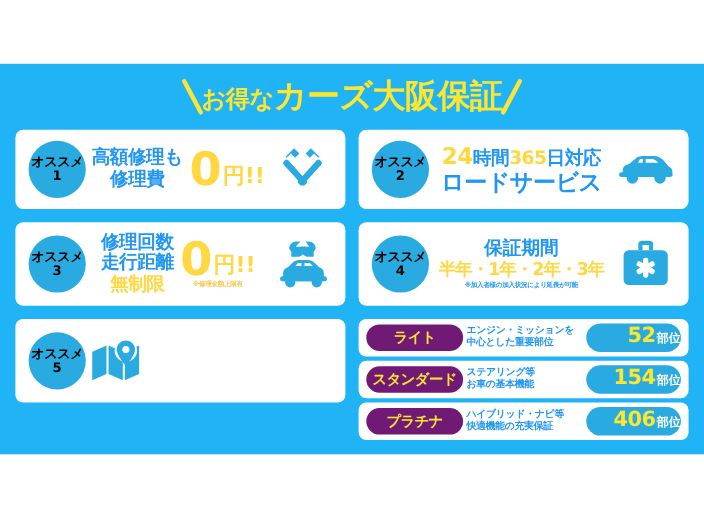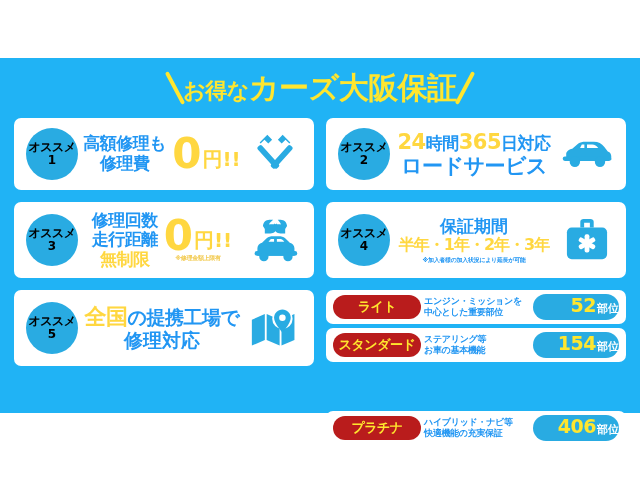--- a/index.html
+++ b/index.html
@@ -160,27 +160,27 @@
     height: 34px;
     background: #ffffff;
     border-radius: 7px;
     display: flex;
     align-items: center;
     box-sizing: border-box;
     padding: 0 7px;
   }
   .plan1 { top: 290px; }
   .plan2 { top: 328px; }
-  .plan3 { top: 366px; margin-top: 45px; }
+  .plan3 { top: 366px; }
   .plan-name {
     flex: 0 0 auto;
     width: 88px;
     height: 24px;
     border-radius: 12px;
-    background: #b91c1c;
+    background: #701a75;
     color: #ffe62e;
     font-size: 13px;
     font-weight: bold;
     letter-spacing: -0.5px;
     display: flex;
     align-items: center;
     justify-content: center;
   }
   .plan-desc {
     flex: 1 1 auto;
@@ -254,21 +254,21 @@
     </div>
   </div>
 
   <div class="panel p2">
     <div class="badge">
       <span class="b-label">オススメ</span>
       <span class="b-num">2</span>
     </div>
     <div class="panel-body">
       <div class="txtcol">
-        <span class="l1"><span class="yellow" style="font-size:21px;">24</span><span class="blue">時間</span><span class="yellow" style="font-size:21px;">365</span><span class="blue">日対応</span></span>
+        <span class="l1"><span class="yellow" style="font-size:21px;">24</span><span class="blue">時間</span><span class="yellow" style="font-size:17px;">365</span><span class="blue">日対応</span></span>
         <span class="blue" style="font-size:21px;letter-spacing:-0.5px;">ロードサービス</span>
       </div>
     </div>
     <div class="icon-slot">
       <svg width="52" height="34" viewBox="0 0 60 34" aria-hidden="true">
         <g fill="#29abe2">
           <path d="M6 24 L6 17 C6 14 9 12 13 11 L20 5 C22 3.5 25 3 28 3 L38 3 C43 3 47 5 50 9 L54 14 C57 15 58 17 58 20 L58 24 Z"></path>
           <rect x="2" y="20" width="56" height="5" rx="2.5"></rect>
           <circle cx="16" cy="26" r="6"></circle>
           <circle cx="45" cy="26" r="6"></circle>
@@ -344,26 +344,20 @@
         </g>
       </svg>
     </div>
   </div>
 
   <div class="panel p5">
     <div class="badge">
       <span class="b-label">オススメ</span>
       <span class="b-num">5</span>
     </div>
-    <div class="panel-body">
-      <div class="txtcol">
-        <span class="l1" style="font-size:19px;"><span class="yellow" style="font-size:22px;">全国</span><span class="blue">の提携工場で</span></span>
-        <span class="blue" style="font-size:19px;">修理対応</span>
-      </div>
-    </div>
     <div class="icon-slot">
       <svg width="50" height="40" viewBox="0 0 54 42" aria-hidden="true">
         <g fill="#29abe2">
           <path d="M2 12 L16 6 L16 34 L2 40 Z"></path>
           <path d="M18 6 L32 12 L32 40 L18 34 Z"></path>
           <path d="M34 12 L48 6 L48 34 L34 40 Z"></path>
         </g>
         <g fill="#ffffff">
           <circle cx="35" cy="11" r="11"></circle>
         </g>

